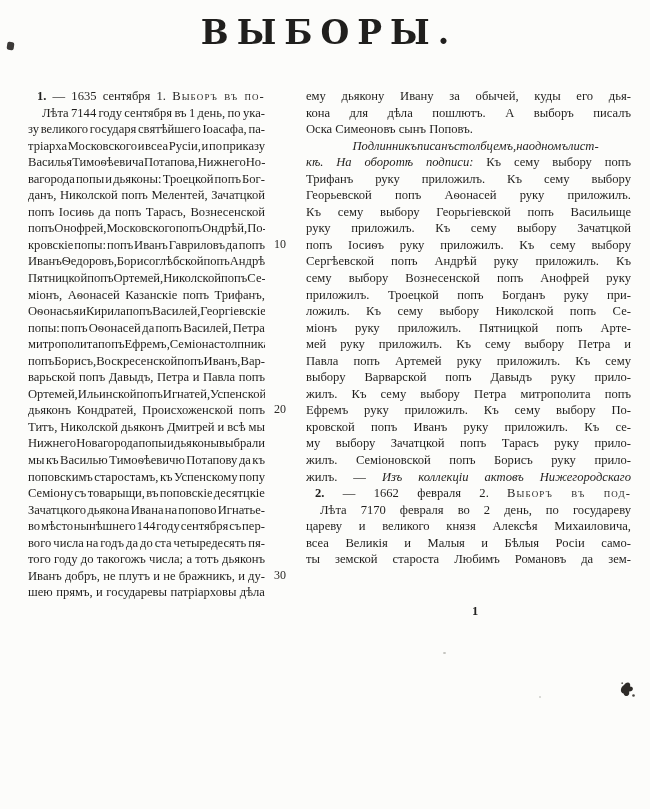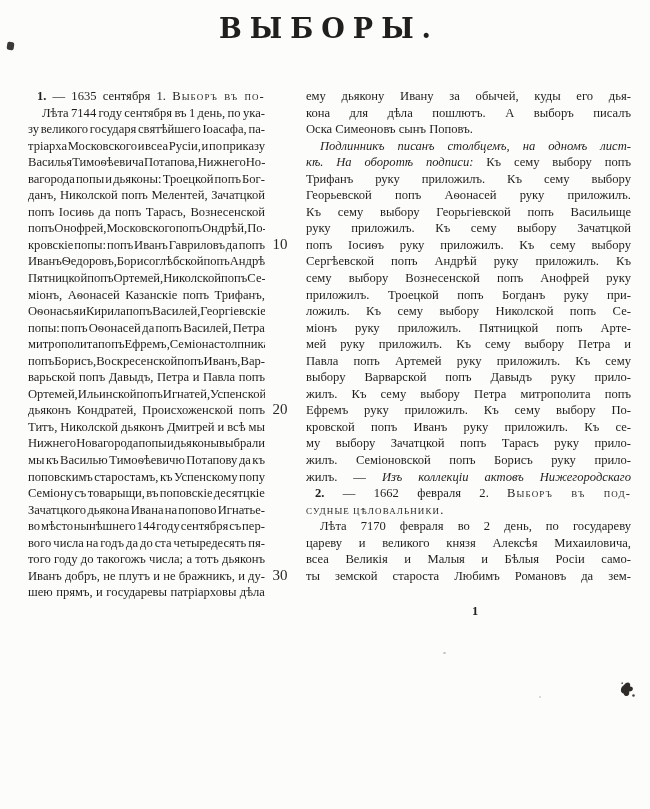--- a/index.html
+++ b/index.html
@@ -4,38 +4,38 @@
 <style>
   html,body{margin:0;padding:0;}
   body{
     width:650px;height:809px;position:relative;overflow:hidden;
     background:#fcfcfa;color:#201f1d;
     font-family:"Liberation Serif","DejaVu Serif",serif;
   }
   .page-title{
     position:absolute;top:13px;left:0;width:650px;text-align:center;
     font-family:"DejaVu Serif",serif;font-weight:bold;
-    font-size:27px;letter-spacing:8px;padding-left:8px;box-sizing:border-box;
+    font-size:33px;letter-spacing:8px;padding-left:8px;box-sizing:border-box;
     white-space:nowrap;
   }
   .col{position:absolute;top:88px;}
   .col-left{left:28px;width:237px;}
   .col-right{left:306px;width:325px;}
   .line{
     display:flex;justify-content:space-between;align-items:baseline;
     height:16.55px;line-height:16.55px;font-size:12.6px;
     overflow:hidden;box-sizing:border-box;white-space:nowrap;
   }
   .line.plain{display:block;}
   .s-bold{font-weight:bold;}
   .s-italic{font-style:italic;}
   .s-smallcaps{font-variant:small-caps;letter-spacing:1.1px;}
   .margin-num{
     position:absolute;left:268px;width:24px;text-align:center;
-    font-size:15px;line-height:12px;color:#2a2927;
+    font-size:12px;line-height:12px;color:#2a2927;
   }
   .page-number{
     position:absolute;left:466px;top:604px;width:18px;text-align:center;
     font-size:12.5px;font-weight:bold;color:#232220;
   }
   .speck-tl{
     position:absolute;left:7px;top:42px;width:7px;height:8px;
     background:#3c3a38;border-radius:2px;transform:rotate(8deg);
   }
   .ink-smudge{position:absolute;left:619px;top:679px;width:18px;height:22px;}
@@ -326,21 +326,21 @@
     <div class="line">
       <span>кона</span>
       <span>для</span>
       <span>дѣла</span>
       <span>пошлютъ.</span>
       <span>А</span>
       <span>выборъ</span>
       <span>писалъ</span>
     </div>
     <div class="line plain"><span>Оска</span> <span>Симеоновъ</span> <span>сынъ</span> <span>Поповъ.</span> </div>
-    <div class="line" style="padding-left: 14px;">
+    <div class="line" style="padding-left: 14px; justify-content: center;">
       <span class="s-italic">Подлинникъ</span>
       <span class="s-italic">писанъ</span>
       <span class="s-italic">столбцемъ,</span>
       <span class="s-italic">на</span>
       <span class="s-italic">одномъ</span>
       <span class="s-italic">лист-</span>
     </div>
     <div class="line">
       <span class="s-italic">кѣ.</span>
       <span class="s-italic">На</span>
@@ -514,21 +514,20 @@
     <div class="line" style="padding-left: 9px;">
       <span class="s-bold">2.</span>
       <span>—</span>
       <span>1662</span>
       <span>февраля</span>
       <span>2.</span>
       <span class="s-smallcaps">Выборъ</span>
       <span class="s-smallcaps">въ</span>
       <span class="s-smallcaps">под-</span>
     </div>
-    <div class="line plain"><span class="s-smallcaps">судные</span> <span class="s-smallcaps">цѣловальники.</span> </div>
     <div class="line" style="padding-left: 14px;">
       <span>Лѣта</span>
       <span>7170</span>
       <span>февраля</span>
       <span>во</span>
       <span>2</span>
       <span>день,</span>
       <span>по</span>
       <span>государеву</span>
     </div>

